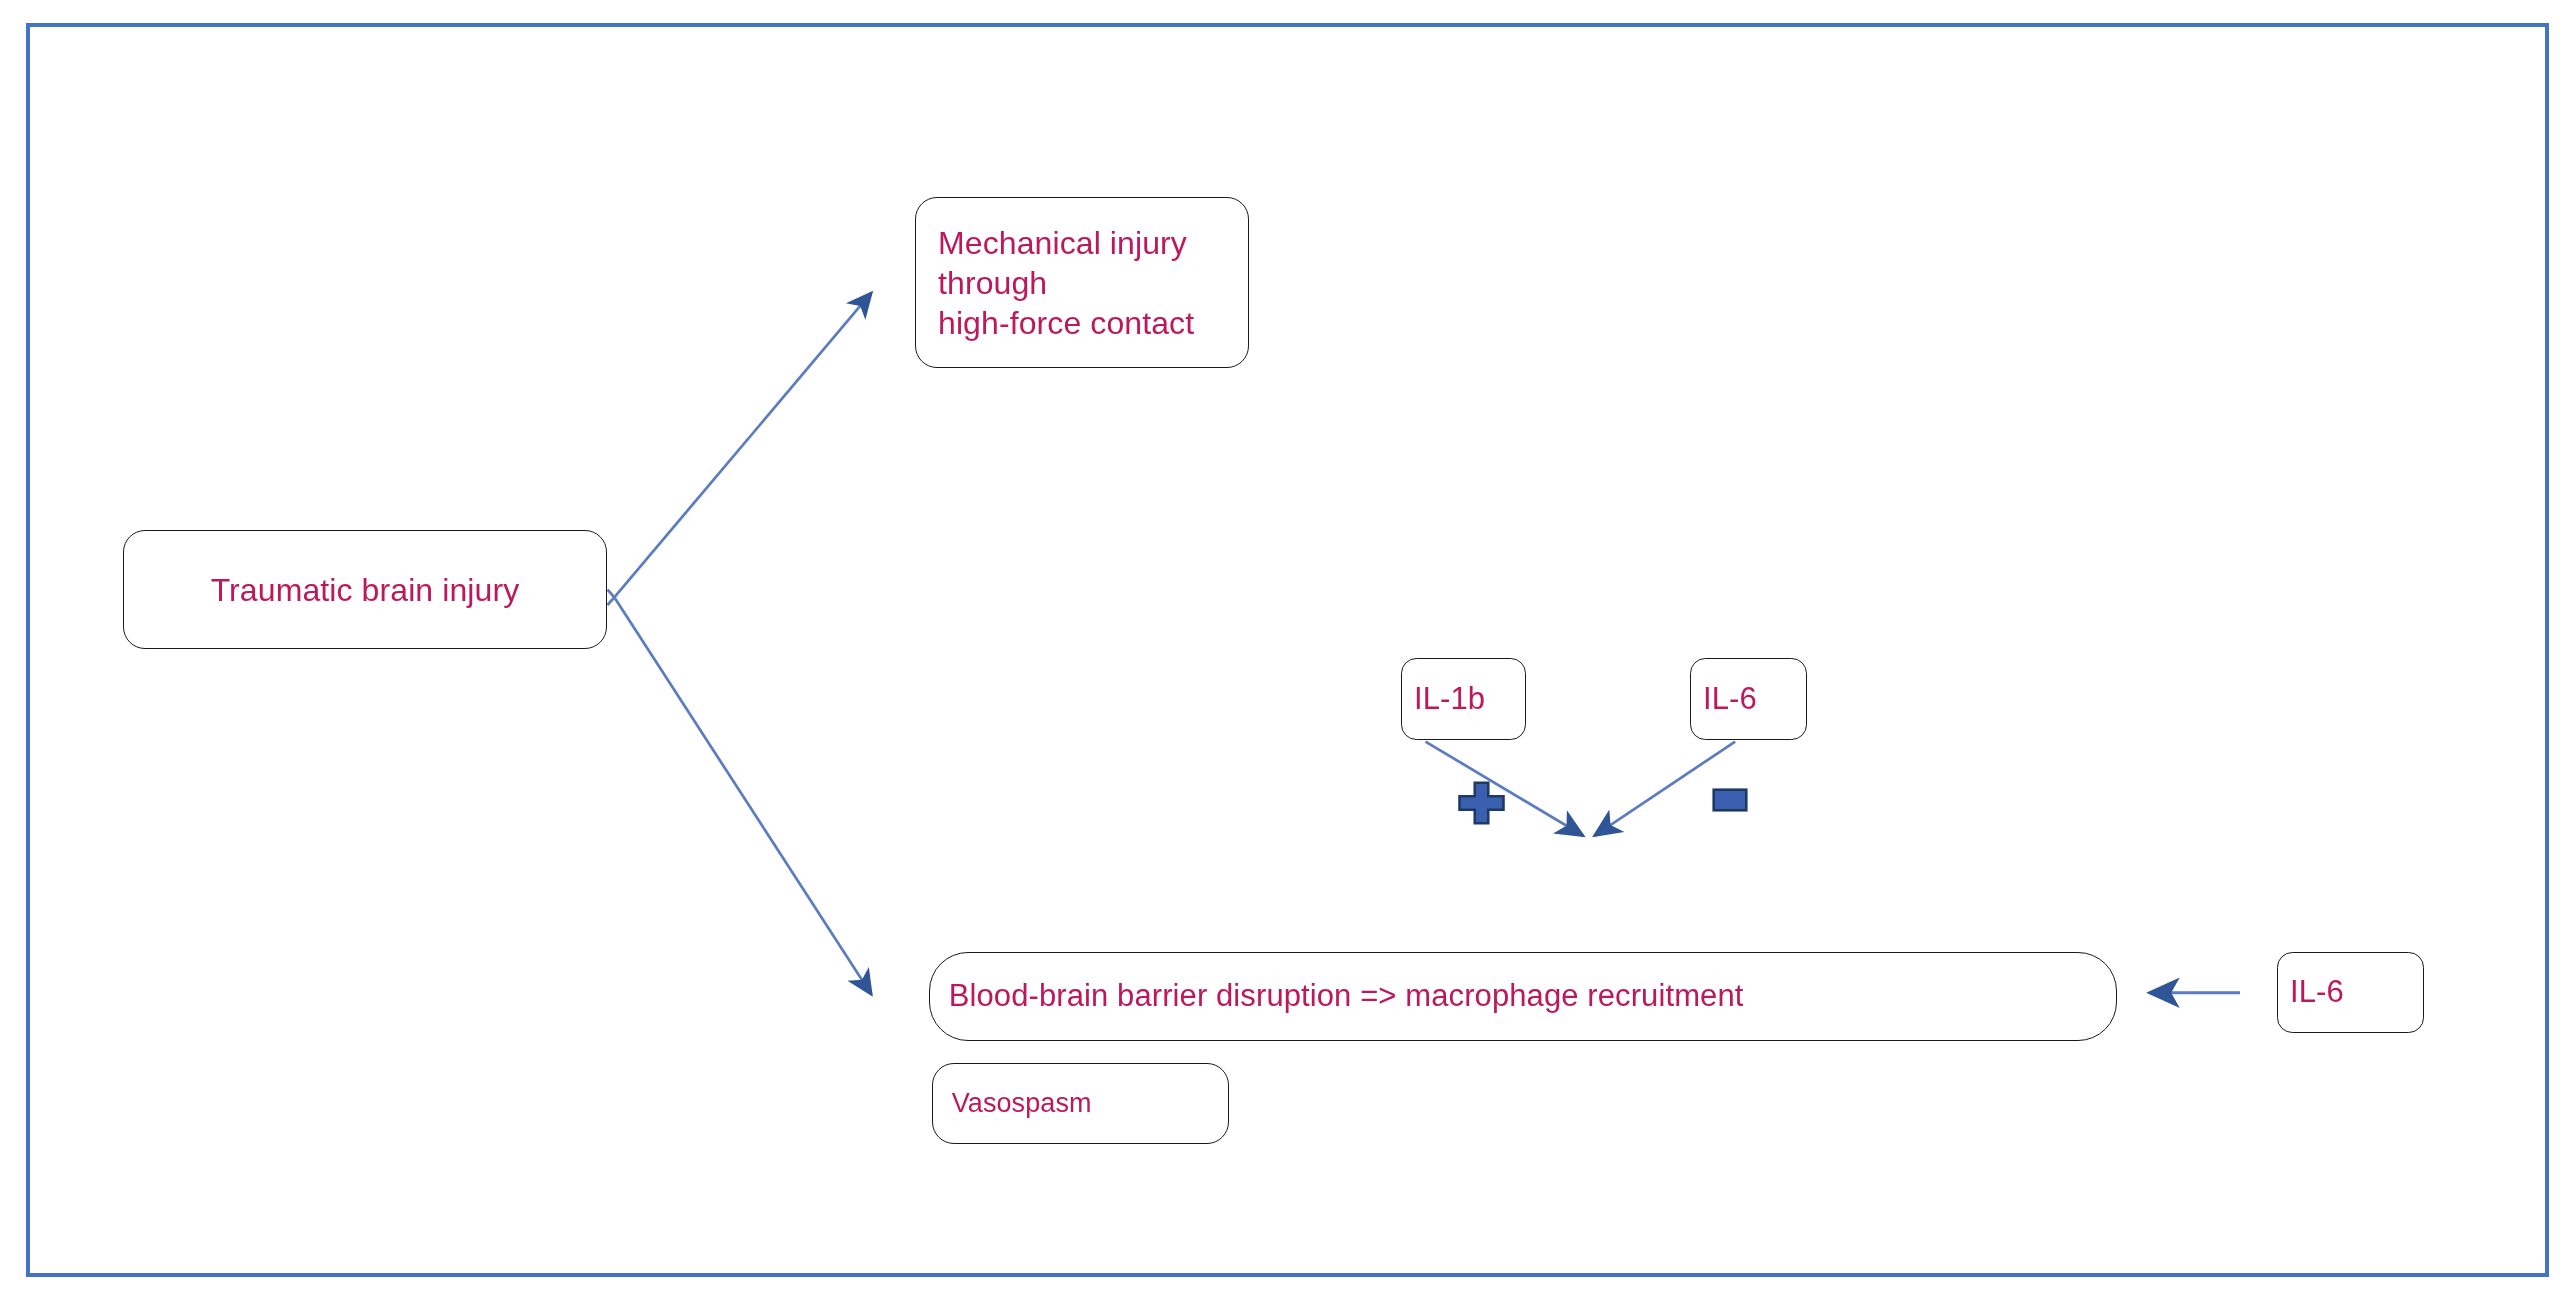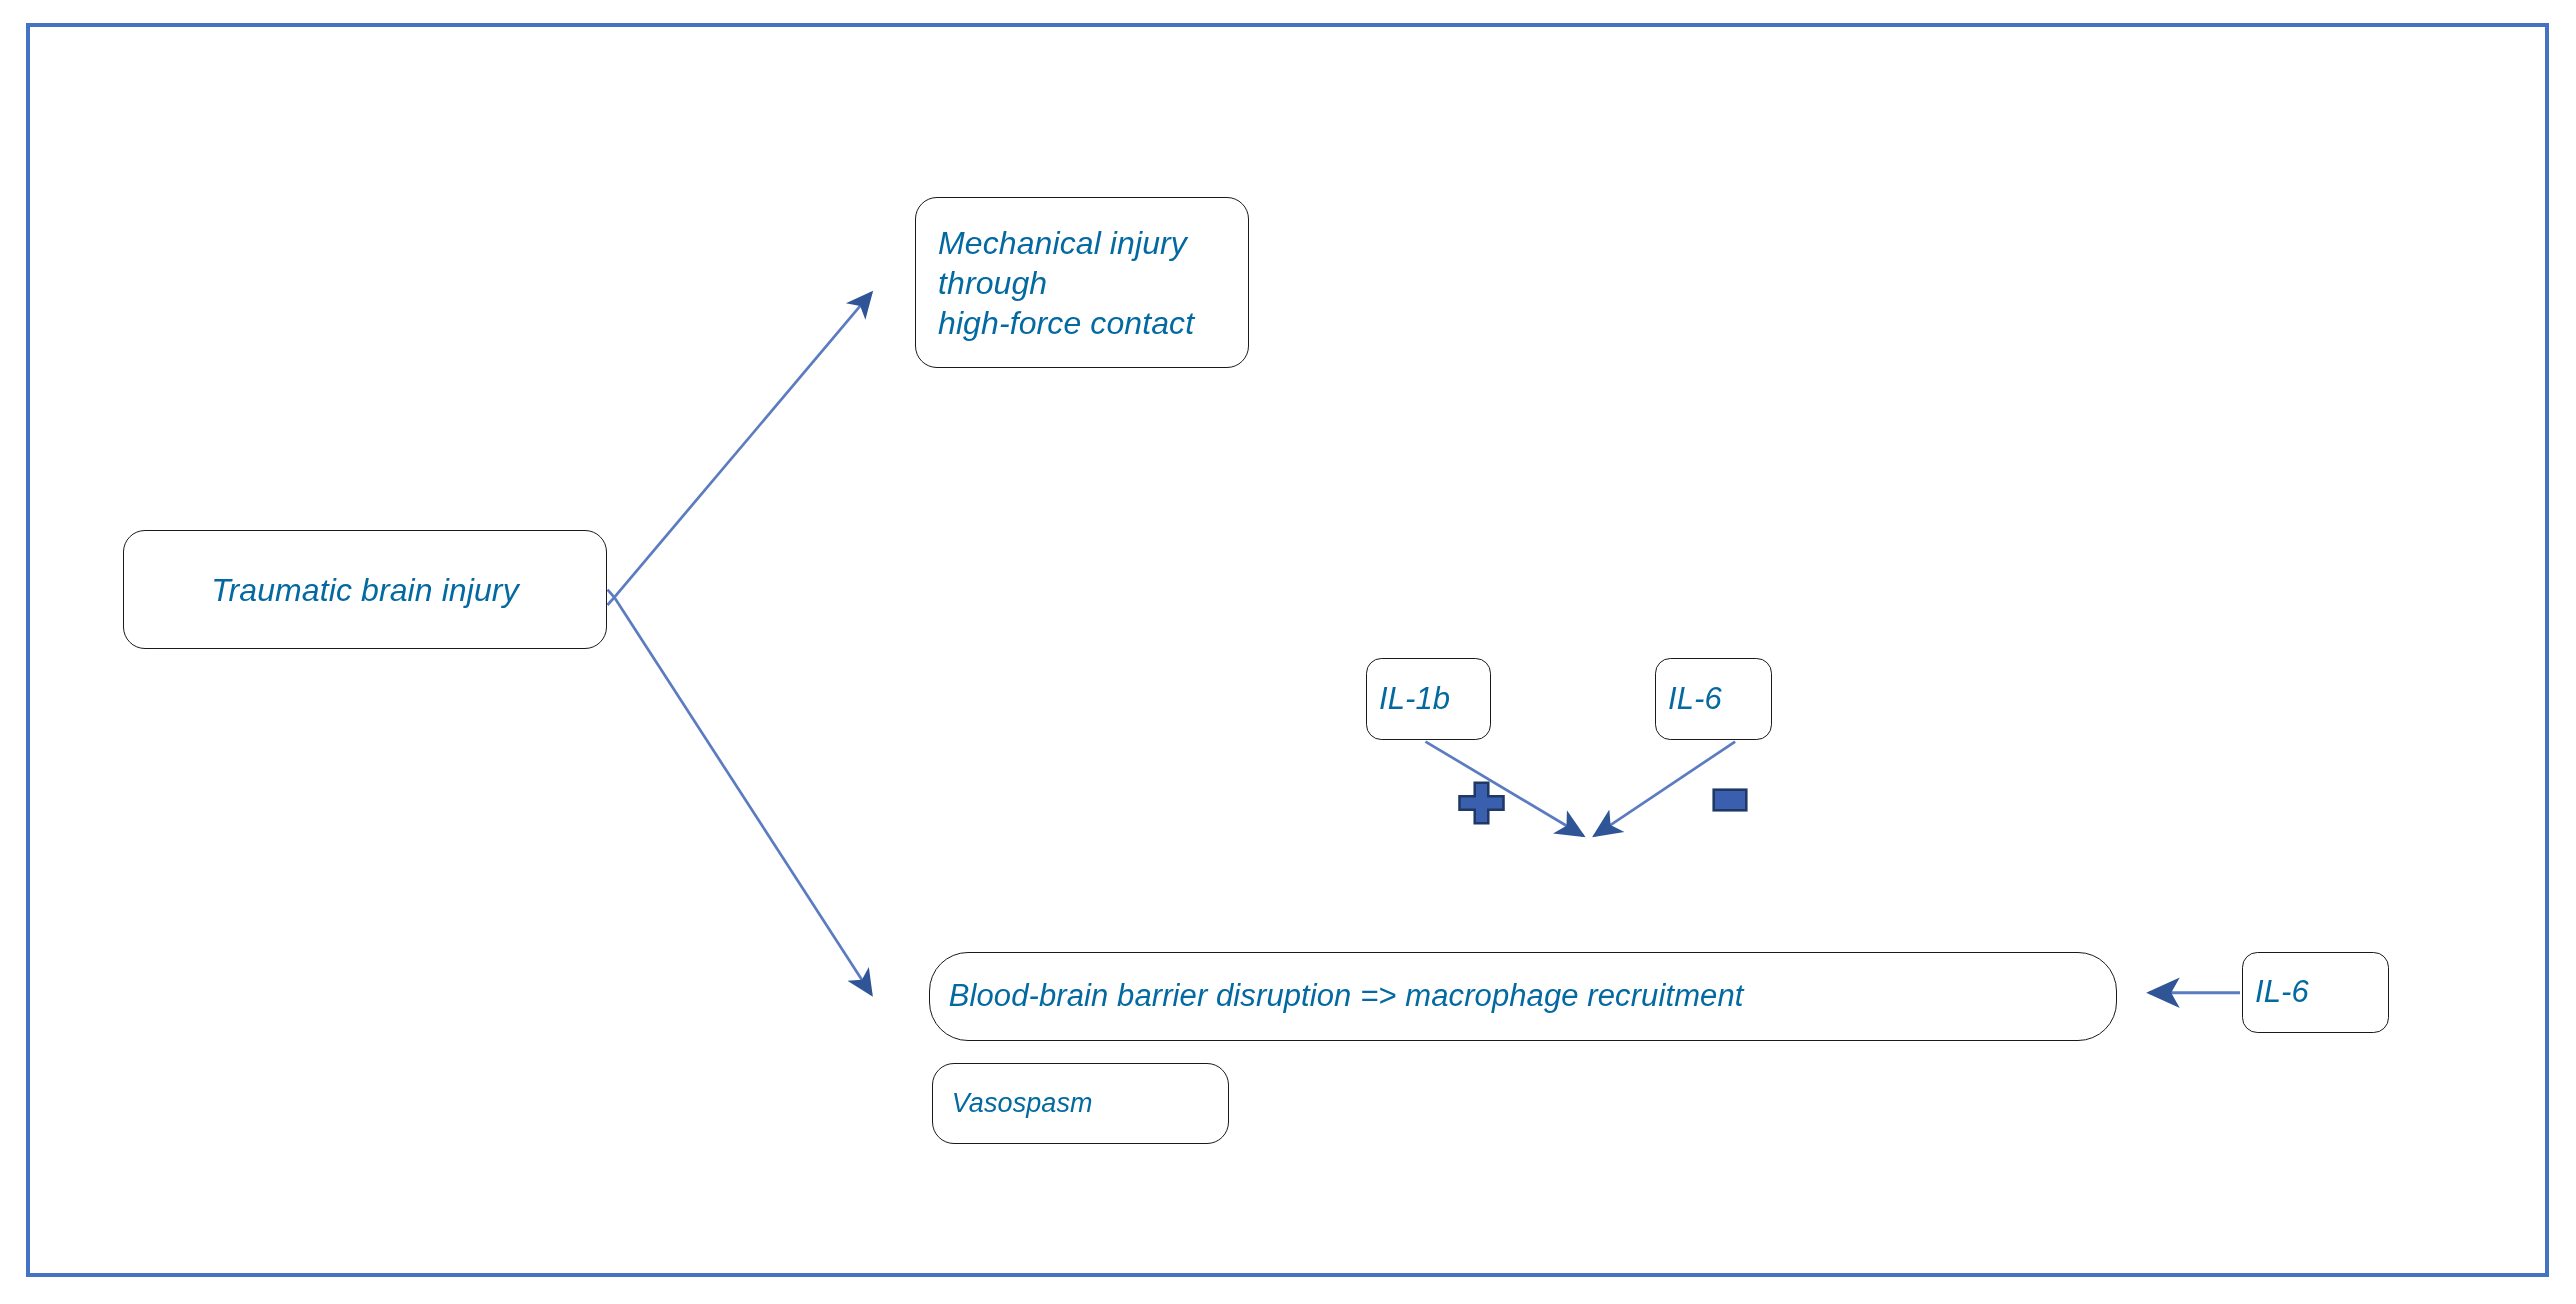--- a/index.html
+++ b/index.html
@@ -31,30 +31,30 @@
   }
   
   .node {
     position: absolute;
     box-sizing: border-box;
     border: 1.7px solid #1a1a1a;
     border-radius: 22px;
     background: #ffffff;
     display: flex;
     align-items: center;
-    color: #0369a1;
+    color: #be185d;
     font-size: 32px;
     line-height: 1.25;
     letter-spacing: 0.1px;
     white-space: pre-line;
     padding: 0 22px;
-    font-style: italic;
   }
   .node.small-radius {
     border-radius: 15.3px;
+    margin-left: 35px;
   }
   .node.wide {
     border-radius: 39px;
   }
   .node-text {
     display: block;
     width: 100%;
   }
   
   #node-tbi       { left: 123px;  top: 530px;  width: 484px;  height: 119px; text-align: center; }

